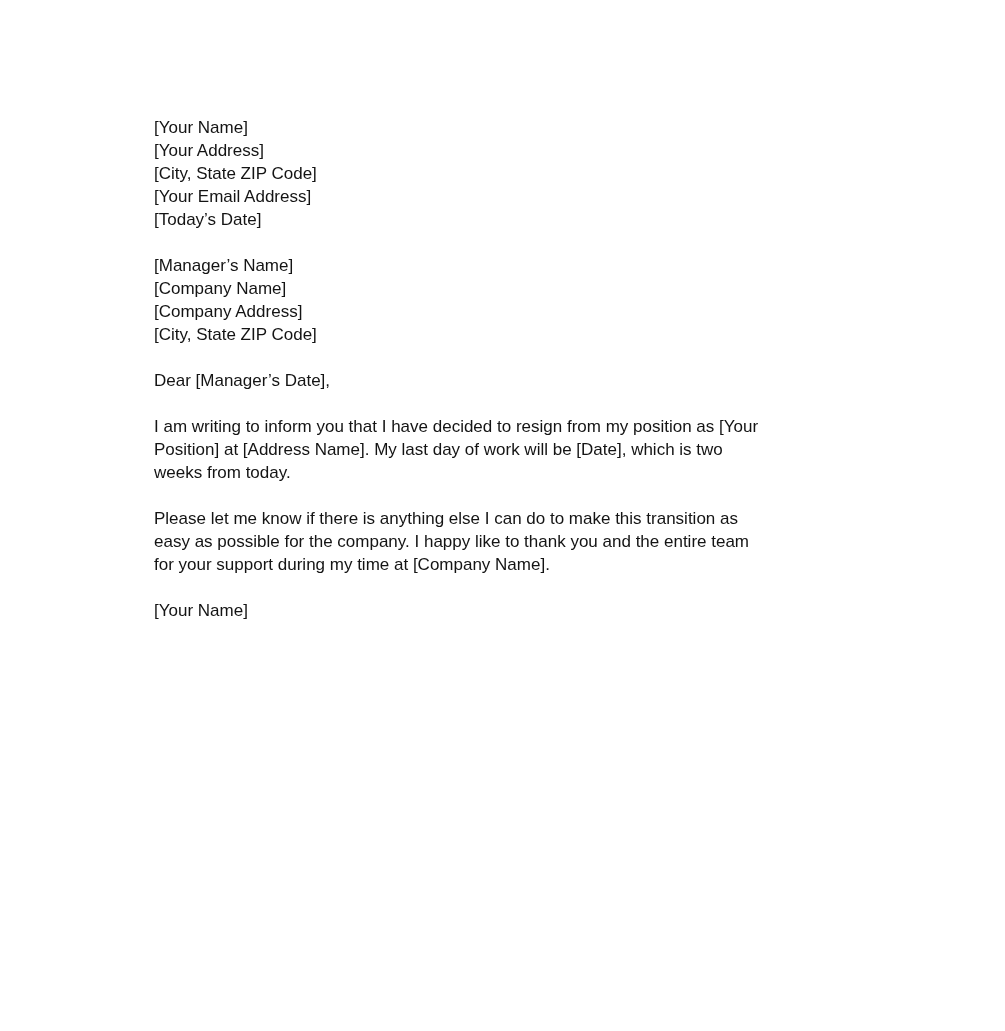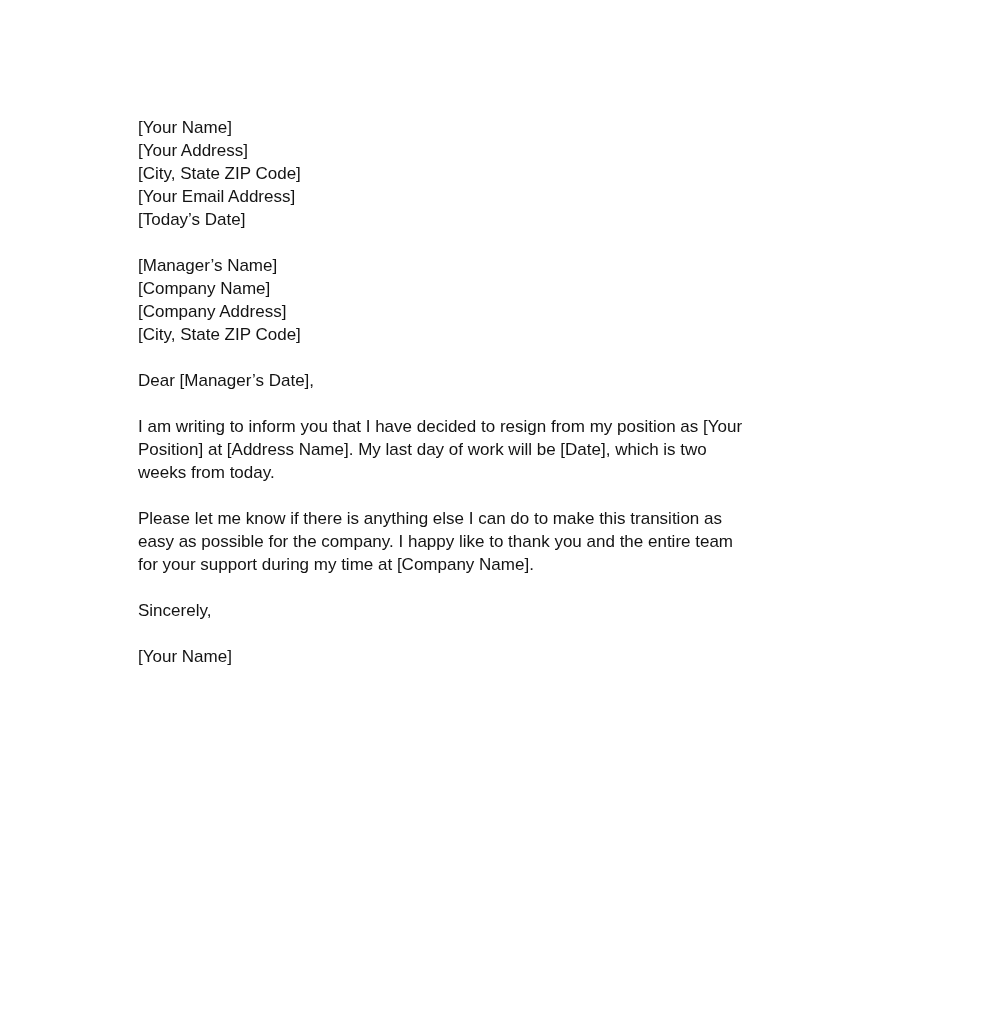--- a/index.html
+++ b/index.html
@@ -18,21 +18,21 @@
     position: absolute;
     left: 138px;
     top: 116px;
     width: 730px;
     color: #141414;
     font-size: 17px;
     line-height: 23px;
     -webkit-font-smoothing: antialiased;
   }
   .letter p {
-    margin: 0 0 23px 0;
+    margin: 0 0 23px 16px;
     white-space: pre-line; 
   }
 </style>
 </head>
 <body>
 
 <div class="letter">
   <p>[Your Name]
 [Your Address]
 [City, State ZIP Code]
@@ -49,16 +49,15 @@
   <p>I am writing to inform you that I have decided to resign from my position as [Your
 Position] at [Address Name]. My last day of work will be [Date], which is two
 weeks from today.</p>
 
 
 
   <p>Please let me know if there is anything else I can do to make this transition as
 easy as possible for the company. I happy like to thank you and the entire team
 for your support during my time at [Company Name].</p>
 
-  <p>Sincerely,</p>
 
   <p>[Your Name]</p>
 </div>
 
 </body></html>

